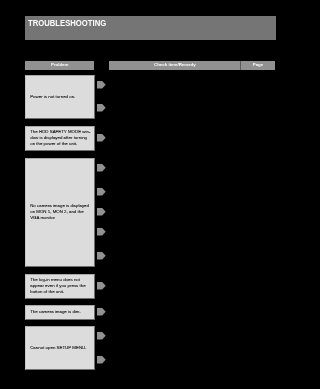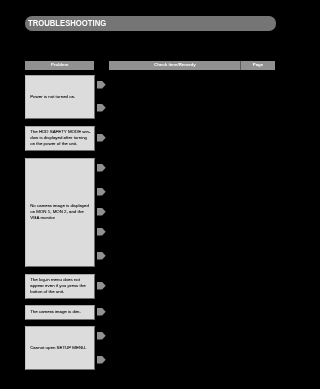--- a/index.html
+++ b/index.html
@@ -5,23 +5,22 @@
   html,body{margin:0;padding:0;}
   body{
     width:300px;height:389px;background:#000000;overflow:hidden;
     font-family:"Liberation Sans", sans-serif;
   }
   .page{position:relative;width:300px;height:389px;background:#000;overflow:hidden;}
   .scan{position:absolute;left:0;top:0;width:300px;height:389px;}
 
   
   .title-bar{
-    position:absolute;left:24.9px;top:15.8px;width:251.1px;height:15px;
+    position:absolute;left:24.9px;top:15.8px;width:251.1px;height:24px;
     background:#757575;
-    border-radius:7px;
   }
   .title-text{
     position:absolute;left:3.4px;top:0px;line-height:14.3px;
     font-size:8.3px;font-weight:bold;color:#ffffff;
     white-space:nowrap;
     transform:scaleX(0.927);transform-origin:0 50%;
   }
 
   
   .hdr{

